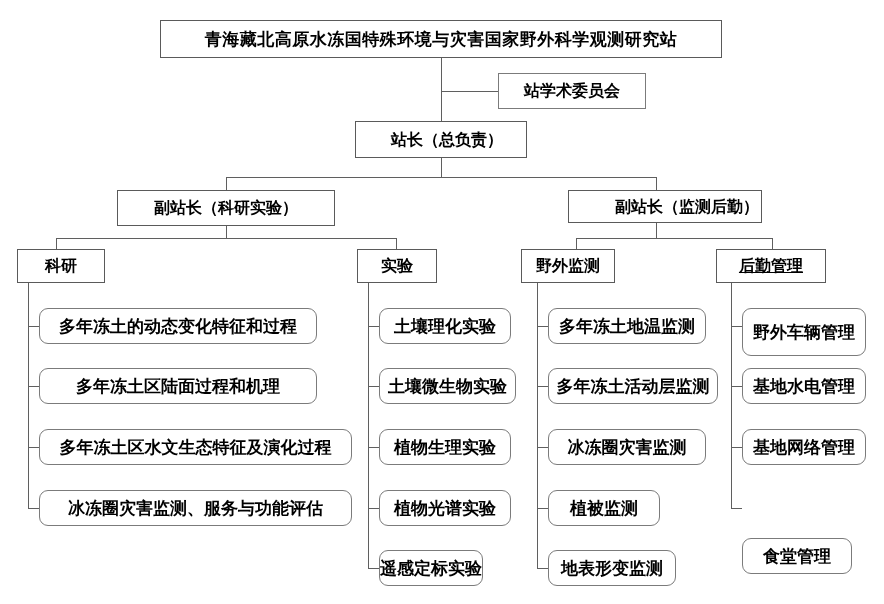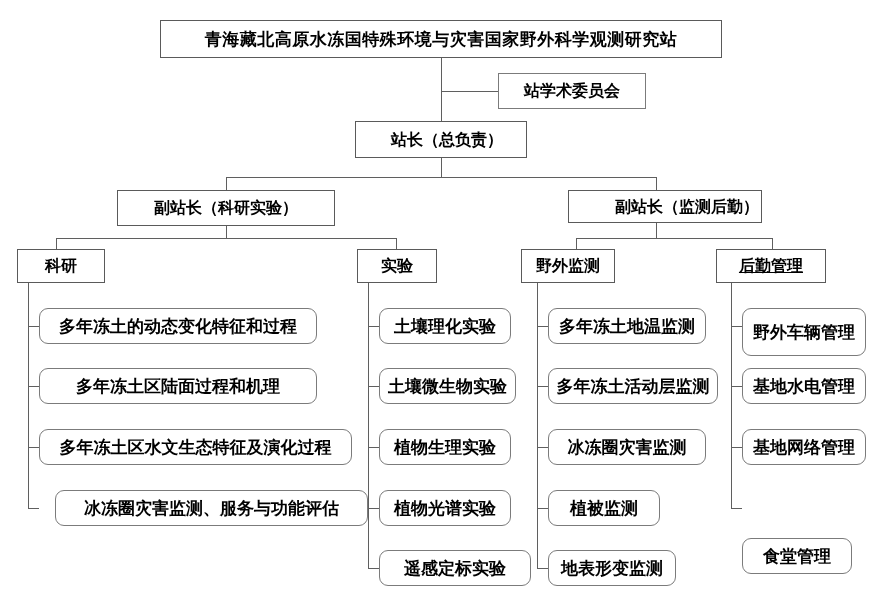--- a/index.html
+++ b/index.html
@@ -112,27 +112,27 @@
 
   <div class="node dark t-l3" style="left:357px; top:249px; width:80px; height:34px;">实验</div>
 
   <div class="node dark t-l3" style="left:521px; top:249px; width:94px; height:34px;">野外监测</div>
 
   <div class="node dark t-l3" style="left:716px; top:249px; width:110px; height:34px;text-decoration:underline;">后勤管理</div>
 
   <div class="node t-leaf" style="left:39px; top:308px; width:278px; height:36px;">多年冻土的动态变化特征和过程</div>
   <div class="node t-leaf" style="left:39px; top:368px; width:278px; height:36px;">多年冻土区陆面过程和机理</div>
   <div class="node t-leaf" style="left:39px; top:429px; width:313px; height:36px;">多年冻土区水文生态特征及演化过程</div>
-  <div class="node t-leaf" style="left:39px; top:490px; width:313px; height:36px;margin-left:16px;">冰冻圈灾害监测、服务与功能评估</div>
+  <div class="node t-leaf" style="left:39px; top:490px; width:313px; height:36px;">冰冻圈灾害监测、服务与功能评估</div>
 
   <div class="node t-leaf" style="left:379px; top:308px; width:132px; height:36px;">土壤理化实验</div>
   <div class="node t-leaf" style="left:379px; top:429px; width:132px; height:36px;">植物生理实验</div>
   <div class="node t-leaf" style="left:379px; top:368px; width:137px; height:36px;">土壤微生物实验</div>
   <div class="node t-leaf" style="left:379px; top:490px; width:132px; height:36px;">植物光谱实验</div>
-  <div class="node t-leaf" style="left:379px; top:550px; width:152px; height:36px;">遥感定标实验</div>
+  <div class="node t-leaf" style="left:379px; top:550px; width:104px; height:36px;">遥感定标实验</div>
 
   <div class="node t-leaf" style="left:548px; top:308px; width:158px; height:36px;">多年冻土地温监测</div>
   <div class="node t-leaf" style="left:548px; top:368px; width:170px; height:36px;">多年冻土活动层监测</div>
   <div class="node t-leaf" style="left:548px; top:429px; width:158px; height:36px;">冰冻圈灾害监测</div>
   <div class="node t-leaf" style="left:548px; top:490px; width:112px; height:36px;">植被监测</div>
   <div class="node t-leaf" style="left:548px; top:550px; width:128px; height:36px;">地表形变监测</div>
 
   <div class="node t-leaf" style="left:742px; top:308px; width:124px; height:48px;">野外车辆管理</div>
   <div class="node t-leaf" style="left:742px; top:368px; width:124px; height:36px;">基地水电管理</div>
   <div class="node t-leaf" style="left:742px; top:429px; width:124px; height:36px;">基地网络管理</div>

